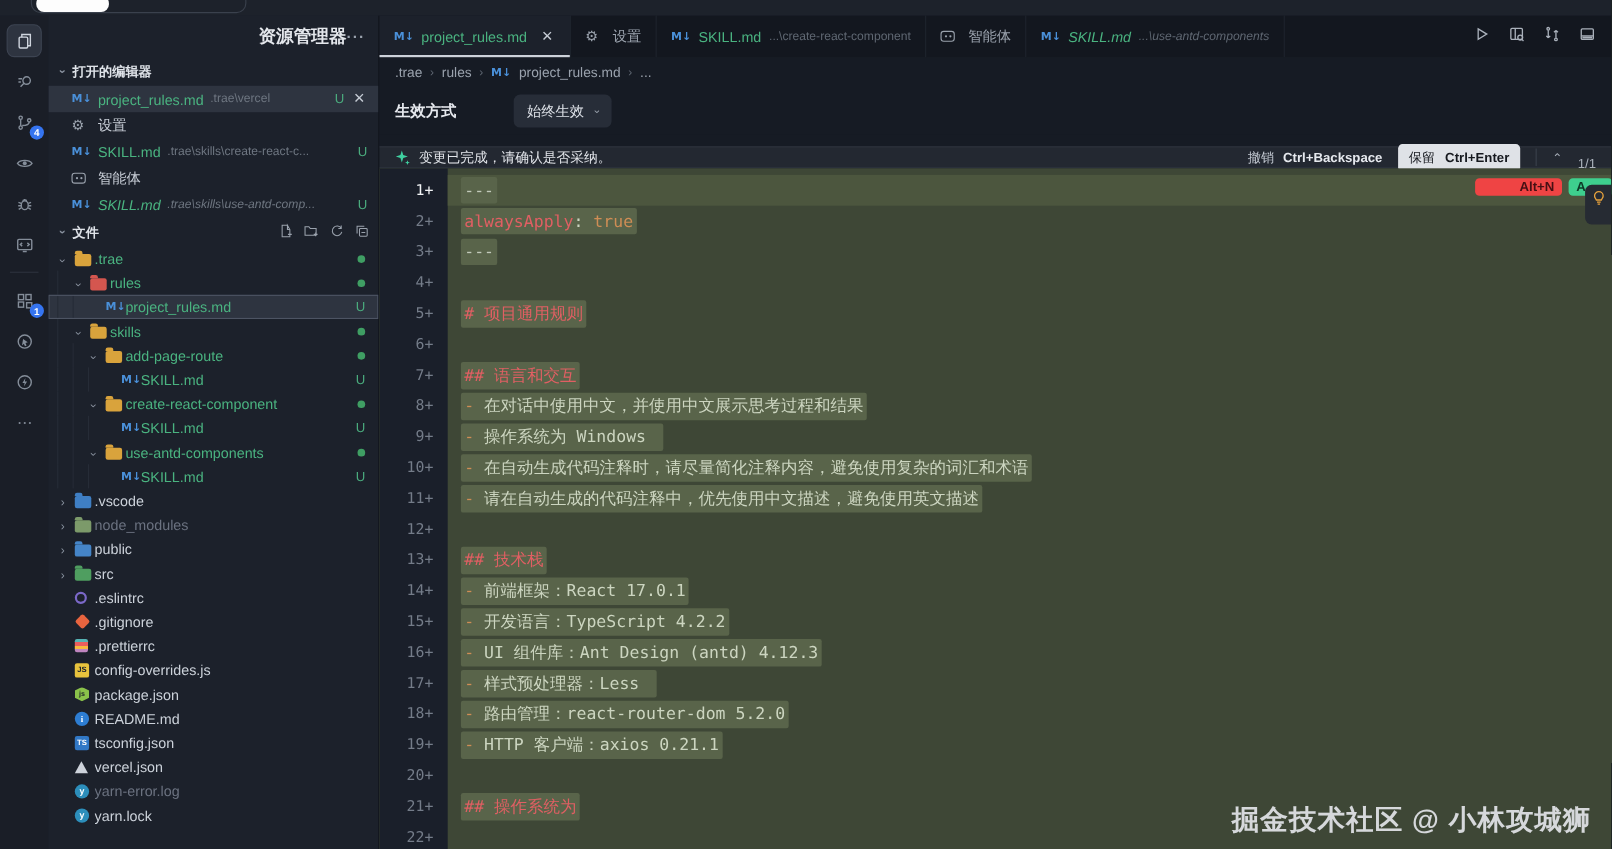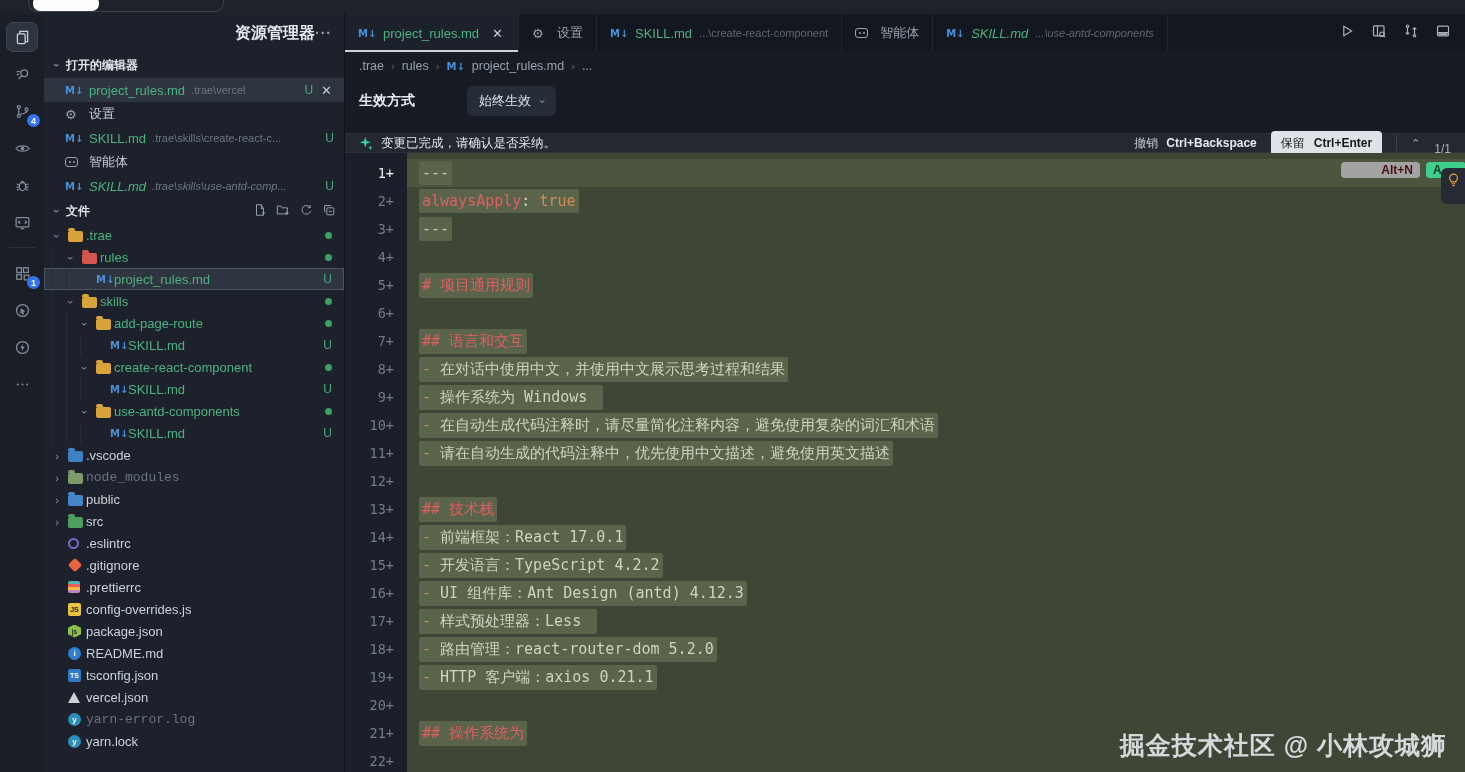--- a/index.html
+++ b/index.html
@@ -40,21 +40,21 @@
   .oe-name { white-space:nowrap; flex:none; }
   .oe-name.green { color:#4ab380; }
   .oe-path { color:#6e7681; font-size:11px; overflow:hidden; white-space:nowrap; text-overflow:clip; flex:1; }
   .oe-row.it .oe-name, .oe-row.it .oe-path { font-style:italic; }
   .u-badge { color:#4aab7d; font-size:12px; flex:none; }
   .close-x { color:#c6ccd5; font-size:13px; flex:none; padding:0 2px; }
 
   
   .tree-row { height:22px; display:flex; align-items:center; padding-left:8px; padding-right:12px; font-size:13px; color:#ccd2da; position:relative; cursor:default; }
   .tree-row.sel { background:#2e3440; outline:1px solid #4d5463; outline-offset:-1px; }
-  .tree-row.dim .t-name { color:#6b7280;font-family:Liberation Mono, monospace; }
+  .tree-row.dim .t-name { color:#6b7280; }
   .t-name.green { color:#4ab380; }
   .ind { width:14px; height:100%; flex:none; border-left:1px solid #262c37; }
   .chevslot { width:16px; flex:none; text-align:left; }
   .t-ic { width:18px; flex:none; display:flex; align-items:center; }
   .t-name { white-space:nowrap; overflow:hidden; flex:1; }
   .t-right { flex:none; margin-left:6px; }
   .dot { width:7px; height:7px; border-radius:50%; background:#3f9e63; }
 
   
   .fold { width:15px; height:11px; border-radius:2px; background:var(--fc,#d9a33c); position:relative; margin-top:2px; }
@@ -122,21 +122,21 @@
   .code-row.cur .ln { color:#f2f4f6; }
   .ct { flex:1; padding-left:12px; white-space:pre; font-size:15px; height:100%; display:flex; align-items:center; }
   .code-row.cur .ct { background:#4c563e; }
   .hl { background:#59644a; border-radius:2px; padding:3px 3px; }
   .hl.pad { padding-right:16px; }
   .p { color:#ccd5c0; } .r { color:#e05f63; } .o { color:#cf8d55; } .g { color:#c2cabb; }
 
   
   .hint-badges { position:absolute; top:9px; right:45px; display:flex; gap:6px; z-index:3; }
   .pill { border-radius:4px; font-size:12px; font-weight:700; padding:1px 7px; font-family:"Liberation Sans",sans-serif; }
-  .pill.red { background:#a3a3a3; color:#471014;padding-left:40px; }
+  .pill.red { background:#ef4444; color:#471014;padding-left:40px; }
   .pill.green { background:#3ecf8e; color:#0d3a26; position:absolute; left:calc(100% + 6px); top:0; width:40px; overflow:hidden; }
   .bulb-box { position:absolute; top:15px; right:0; width:24px; height:36px; background:#262b33; border-radius:6px 0 0 6px; z-index:4; display:flex; align-items:flex-start; justify-content:center; padding-top:5px; }
   .bulb-box svg { stroke:#e8a33d; fill:none; stroke-width:1.3; }
 
   .watermark { position:absolute; right:18px; bottom:10px; font-size:25px; font-weight:700; color:#e3e5ea; opacity:.92; letter-spacing:1px; z-index:6; }
 
   .sparkle svg { display:block; }
 </style>
 </head>
 <body>

